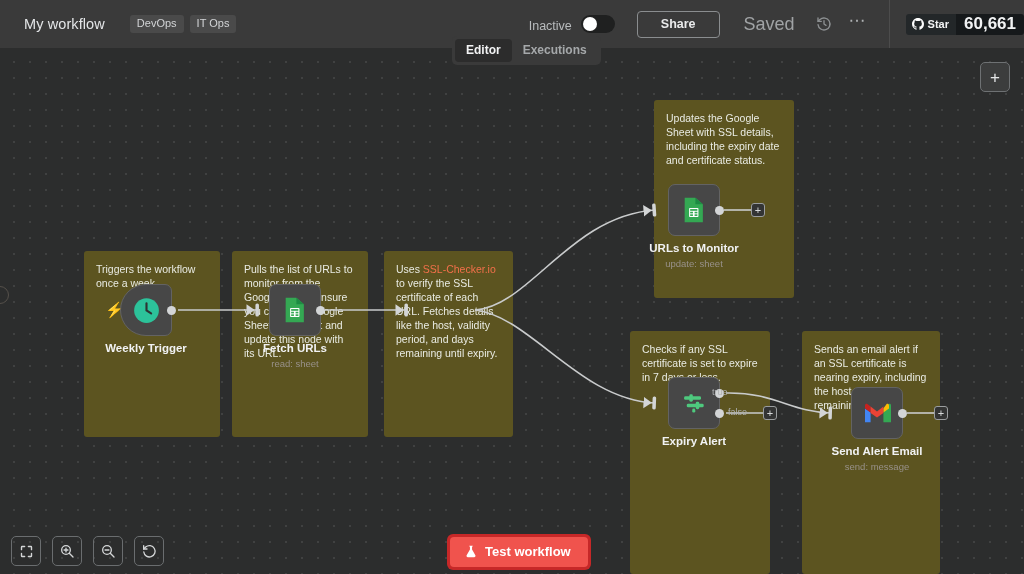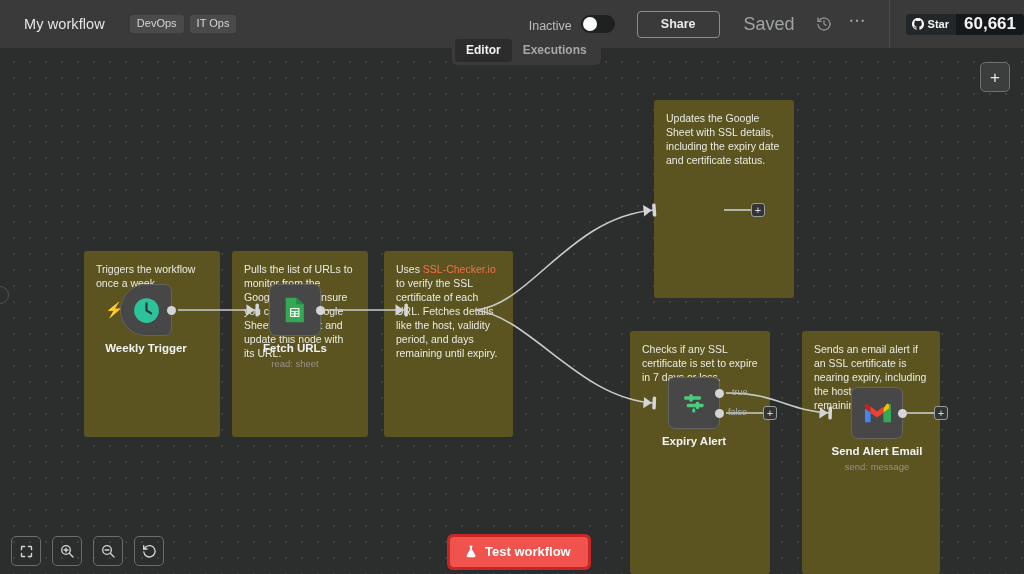--- a/index.html
+++ b/index.html
@@ -340,35 +340,52 @@
           <rect x="6.7" y="15.7" width="2.4" height="1.4" fill="#34a853"></rect>
           <rect x="10.5" y="15.7" width="2.4" height="1.4" fill="#34a853"></rect>
         </svg>
         <span class="port-out" style="right:-5px; top:21px;"></span>
       </div>
       <div class="node-label">Fetch URLs</div>
       <div class="node-sub">read: sheet</div>
     </div>
 
 
+    <div class="node" style="left:668px; top:136px;">
+      <div class="node-box">
+        <svg width="26" height="28" viewBox="0 0 20 24">
+          <path d="M2 1.4h9.2L17.6 7v15.6H2z" fill="#34a853"></path>
+          <path d="M11.2 1.4 L17.6 7 h-6.4z" fill="#1d8b43"></path>
+          <rect x="5.8" y="10.3" width="8" height="7.6" rx="0.6" fill="#ffffff"></rect>
+          <rect x="6.7" y="11.2" width="6.2" height="1.5" fill="#34a853"></rect>
+          <rect x="6.7" y="13.5" width="2.4" height="1.4" fill="#34a853"></rect>
+          <rect x="10.5" y="13.5" width="2.4" height="1.4" fill="#34a853"></rect>
+          <rect x="6.7" y="15.7" width="2.4" height="1.4" fill="#34a853"></rect>
+          <rect x="10.5" y="15.7" width="2.4" height="1.4" fill="#34a853"></rect>
+        </svg>
+        <span class="port-out" style="right:-5px; top:21px;"></span>
+      </div>
+      <div class="node-label">URLs to Monitor</div>
+      <div class="node-sub">update: sheet</div>
+    </div>
     <div class="plus-sq" style="left:751px; top:155px;">+</div>
 
     <div class="node" style="left:668px; top:329px;">
       <div class="node-box">
         <svg width="28" height="28" viewBox="0 0 24 24">
           <rect x="3.5" y="6.2" width="14.5" height="3.1" rx="1.2" fill="#4ec97e"></rect>
           <rect x="8.0" y="4.6" width="3.0" height="6.3" rx="1.2" fill="#4ec97e"></rect>
           <rect x="5.8" y="12.6" width="14.5" height="3.1" rx="1.2" fill="#4ec97e"></rect>
           <rect x="13.5" y="11.0" width="3.0" height="6.3" rx="1.2" fill="#4ec97e"></rect>
           <rect x="10.5" y="16.8" width="2.6" height="3.4" rx="1.1" fill="#4ec97e"></rect>
         </svg>
         <span class="port-out" style="right:-5px; top:11px;"></span>
         <span class="port-out" style="right:-5px; top:31px;"></span>
       </div>
-      <span class="branch-lbl" style="left:64px; top:10px;">true</span>
+      <span class="branch-lbl" style="left:44px; top:10px;">true</span>
       <span class="branch-lbl" style="left:60px; top:30px;">false</span>
       <div class="node-label">Expiry Alert</div>
     </div>
     <div class="plus-sq" style="left:763px; top:358px;">+</div>
 
     <div class="node" style="left:851px; top:339px;">
       <div class="node-box">
         <svg width="28" height="22" viewBox="0 0 28 22">
           <path d="M2 20.2V6.4l5.6 4.2V20.2z" fill="#4285f4"></path>
           <path d="M2 6.4 L2 3.4 C2 2.1 3.4 1.4 4.4 2.1 L7.6 4.6 L7.6 10.6z" fill="#c5221f"></path>

